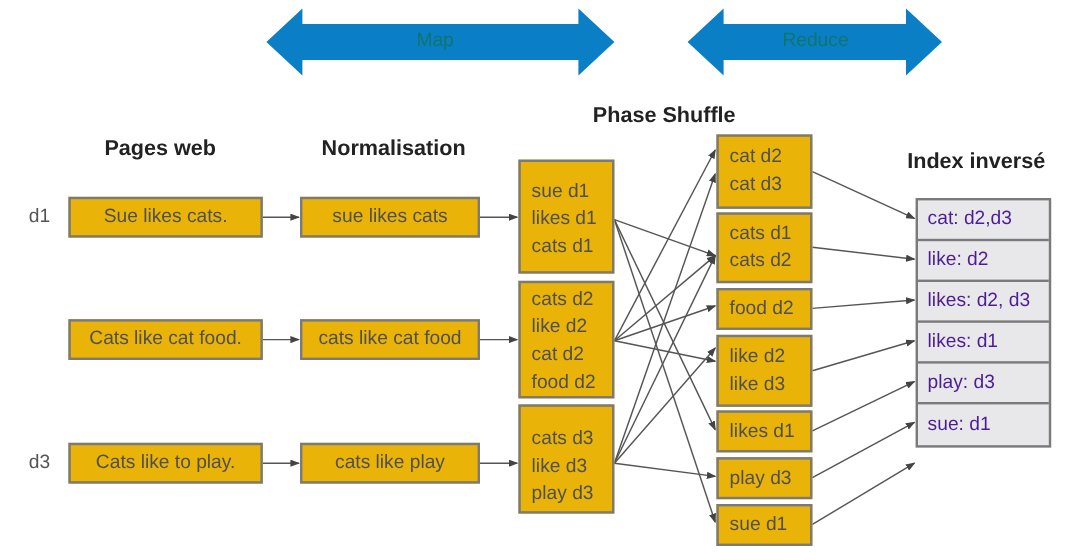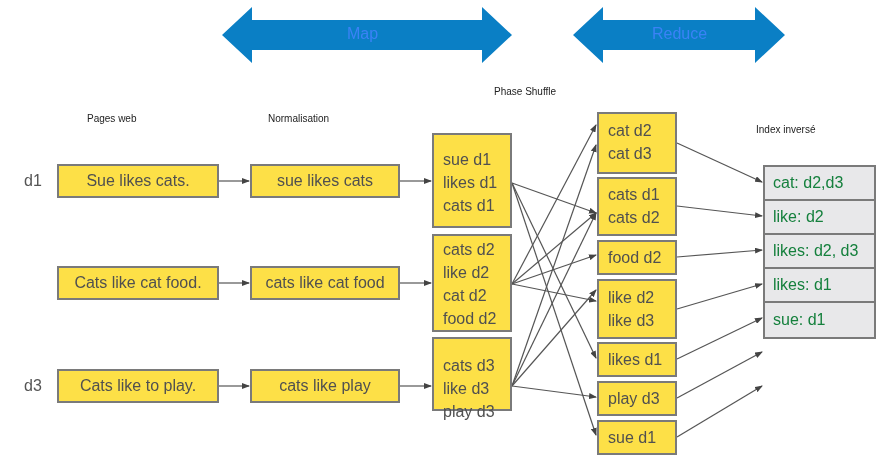--- a/index.html
+++ b/index.html
@@ -1,30 +1,30 @@
 <!DOCTYPE html>
 <html><head>
   <meta charset="utf-8">
   <style>
     html, body { margin: 0; padding: 0; background: #ffffff; }
     body { width: 891px; height: 467px; position: relative; overflow: hidden;
            font-family: "Liberation Sans", sans-serif; color: #444; }
     #arrows { position: absolute; left: 0; top: 0; width: 891px; height: 467px; }
-    .box { position: absolute; background: #fde047; border: 2px solid #7a7a7a; box-sizing: border-box;
+    .box { position: absolute; background: #eab308; border: 2px solid #7a7a7a; box-sizing: border-box;
            font-size: 16px; color: #505050; }
     .box.single { display: flex; align-items: center; justify-content: center; white-space: nowrap; }
     .box.multi { padding: 10px 0 0 9px; line-height: 23px; }
     .box.multi .ln { display: block; white-space: nowrap; }
-    .heading { position: absolute; font-weight: normal; font-size: 10px; color: #222; white-space: nowrap; }
+    .heading { position: absolute; font-weight: bold; font-size: 18px; color: #222; white-space: nowrap; }
     .doclabel { position: absolute; font-size: 16px; color: #555; }
-    .phase-label { position: absolute; color: #3b82f6; font-size: 16px; }
+    .phase-label { position: absolute; color: #0f766e; font-size: 16px; }
     .idx { position: absolute; left: 763px; width: 113px; background: #e8e8ea; border: 2px solid #7a7a7a;
            box-sizing: border-box; }
     .idx .row { height: 34px; box-sizing: border-box; border-bottom: 2px solid #7a7a7a; padding-left: 8px;
-                display: flex; align-items: center; font-size: 16px; color: #15803d; white-space: nowrap; }
+                display: flex; align-items: center; font-size: 16px; color: #4c1d95; white-space: nowrap; }
     .idx .row:last-child { border-bottom: none; }
   </style>
 </head>
 <body>
 
 <svg id="arrows" xmlns="http://www.w3.org/2000/svg">
   <defs>
     <marker id="ah" markerWidth="8" markerHeight="6" refX="7" refY="3" orient="auto" markerUnits="userSpaceOnUse">
       <path d="M0,0 L8,3 L0,6 z" fill="#444"></path>
     </marker>
@@ -85,21 +85,21 @@
   <span class="ln">sue d1</span>
   <span class="ln">likes d1</span>
   <span class="ln">cats d1</span>
 </div>
 <div class="box multi" style="left:432px; top:234px; width:80px; height:98px; padding-top:2px;">
   <span class="ln">cats d2</span>
   <span class="ln">like d2</span>
   <span class="ln">cat d2</span>
   <span class="ln">food d2</span>
 </div>
-<div class="box multi" style="left:432px; top:337px; width:80px; height:74px; padding-top:15px;">
+<div class="box multi" style="left:432px; top:337px; width:80px; height:91px; padding-top:15px;">
   <span class="ln">cats d3</span>
   <span class="ln">like d3</span>
   <span class="ln">play d3</span>
 </div>
 
 <div class="box multi" style="left:597px; top:112px; width:80px; height:62px; padding-top:5px;">
   <span class="ln">cat d2</span>
   <span class="ln">cat d3</span>
 </div>
 <div class="box multi" style="left:597px; top:177px; width:80px; height:59px; padding-top:4px;">
@@ -121,14 +121,15 @@
 </div>
 <div class="box single" style="left:597px; top:420px; width:80px; height:35px; justify-content:flex-start; padding-left:9px;">
   <span>sue d1</span>
 </div>
 
 <div class="idx" style="top:165px;">
   <div class="row">cat: d2,d3</div>
   <div class="row">like: d2</div>
   <div class="row">likes: d2, d3</div>
   <div class="row">likes: d1</div>
+  <div class="row">play: d3</div>
   <div class="row">sue: d1</div>
 </div>
 
 </body></html>

